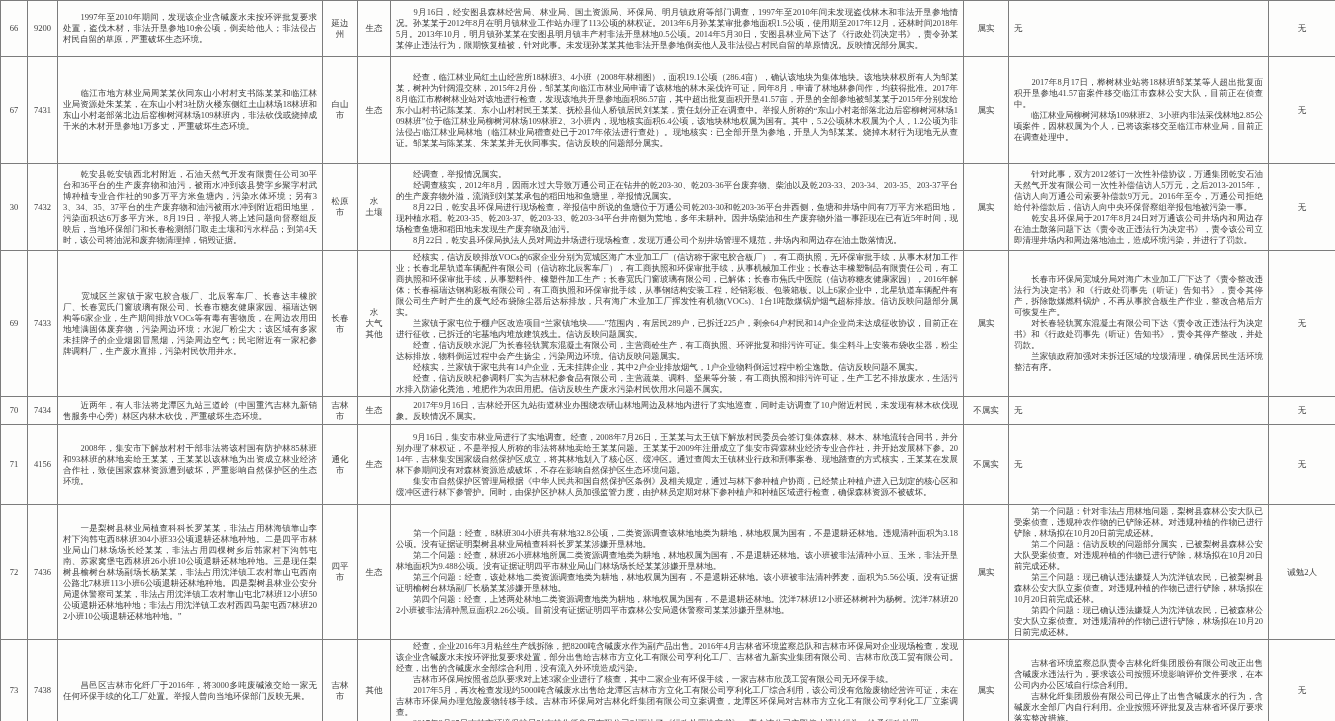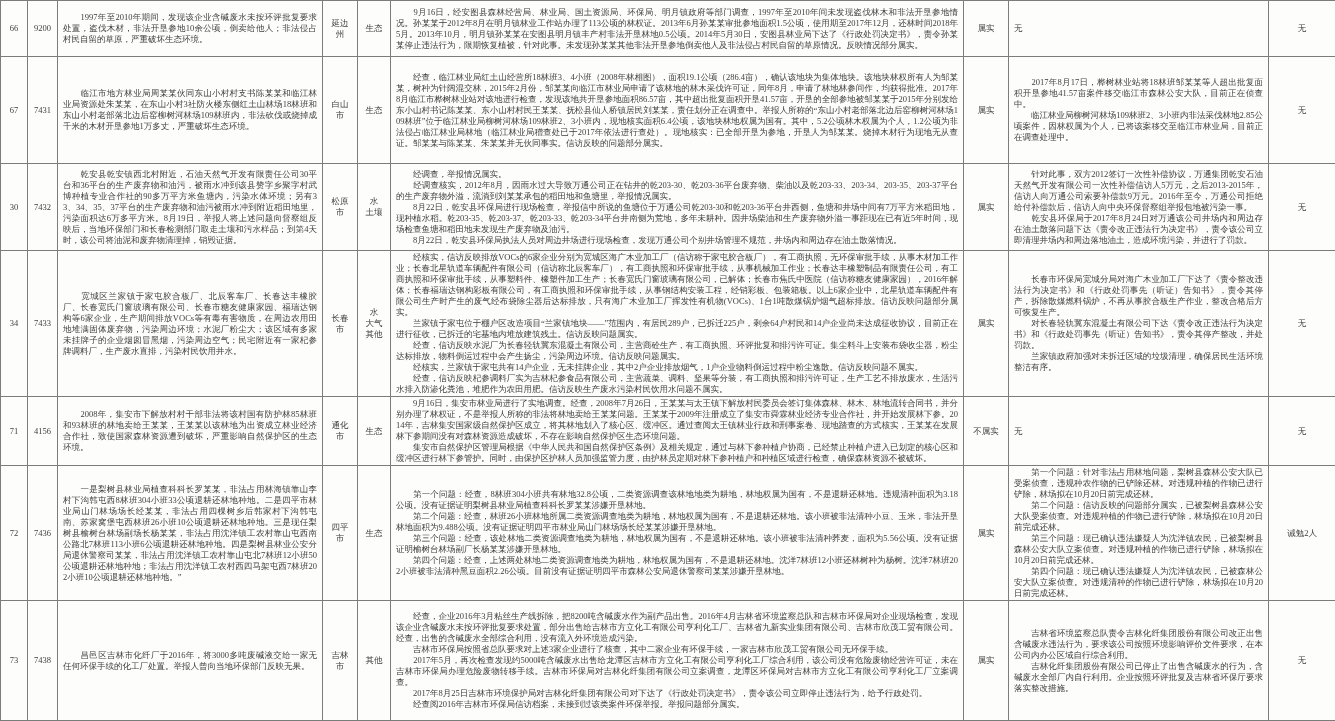--- a/index.html
+++ b/index.html
@@ -91,36 +91,47 @@
     <td class="c-investigation">　　经调查，举报情况属实。
 　　经调查核实，2012年8月，因雨水过大导致万通公司正在钻井的乾203-30、乾203-36平台废弃物、柴油以及乾203-33、203-34、203-35、203-37平台的生产废弃物外溢，流淌到刘某某承包的稻田地和鱼塘里，举报情况属实。
 　　8月22日，乾安县环保局进行现场检查，举报信中所说的鱼塘位于万通公司乾203-30和乾203-36平台井西侧，鱼塘和井场中间有7万平方米稻田地，现种植水稻。乾203-35、乾203-37、乾203-33、乾203-34平台井南侧为荒地，多年未耕种。因井场柴油和生产废弃物外溢一事距现在已有近5年时间，现场检查鱼塘和稻田地未发现生产废弃物及油污。
 　　8月22日，乾安县环保局执法人员对周边井场进行现场检查，发现万通公司个别井场管理不规范，井场内和周边存在油土散落情况。</td>
     <td class="c-verified">属实</td>
     <td class="c-measures">　　针对此事，双方2012签订一次性补偿协议，万通集团乾安石油天然气开发有限公司一次性补偿信访人5万元，之后2013-2015年，信访人向万通公司索要补偿款9万元。2016年至今，万通公司拒绝给付补偿款后，信访人向中央环保督察组举报包地被污染一事。
 　　乾安县环保局于2017年8月24日对万通该公司井场内和周边存在油土散落问题下达《责令改正违法行为决定书》，责令该公司立即清理井场内和周边落地油土，造成环境污染，并进行了罚款。</td>
     <td class="c-accountability">无</td>
   </tr>
         <tr>
-    <td class="c-seq">34</td>
+    <td class="c-seq">69</td>
     <td class="c-id">7433</td>
     <td class="c-complaint">　　宽城区兰家镇于家屯胶合板厂、北辰客车厂、长春达丰橡胶厂、长春宽氏门窗玻璃有限公司、长春市糖友健康家园、福瑞达钢构等6家企业，生产期间排放VOCs等有毒有害物质，在周边农用田地堆满固体废弃物，污染周边环境；水泥厂粉尘大；该区域有多家未挂牌子的企业烟囱冒黑烟，污染周边空气；民宅附近有一家杞参牌调料厂，生产废水直排，污染村民饮用井水。</td>
     <td class="c-city">长春市</td>
     <td class="c-category">水
 大气
 其他</td>
     <td class="c-investigation">　　经核实，信访反映排放VOCs的6家企业分别为宽城区海广木业加工厂（信访称于家屯胶合板厂），有工商执照，无环保审批手续，从事木材加工作业；长春北星轨道车辆配件有限公司（信访称北辰客车厂），有工商执照和环保审批手续，从事机械加工作业；长春达丰橡塑制品有限责任公司，有工商执照和环保审批手续，从事塑料件、橡塑件加工生产；长春宽氏门窗玻璃有限公司，已解体；长春市焦氏中医院（信访称糖友健康家园），2016年解体；长春福瑞达钢构彩板有限公司，有工商执照和环保审批手续，从事钢结构安装工程，经销彩板、包装箱板。以上6家企业中，北星轨道车辆配件有限公司生产时产生的废气经布袋除尘器后达标排放，只有海广木业加工厂挥发性有机物(VOCs)、1台1吨散煤锅炉烟气超标排放。信访反映问题部分属实。
 　　兰家镇于家屯位于棚户区改造项目“兰家镇地块——”范围内，有居民289户，已拆迁225户，剩余64户村民和14户企业尚未达成征收协议，目前正在进行征收，已拆迁的宅基地内堆放建筑残土。信访反映问题属实。
 　　经查，信访反映水泥厂为长春轻轨冀东混凝土有限公司，主营商砼生产，有工商执照、环评批复和排污许可证。集尘料斗上安装布袋收尘器，粉尘达标排放，物料倒运过程中会产生扬尘，污染周边环境。信访反映问题属实。
 　　经核实，兰家镇于家屯共有14户企业，无未挂牌企业，其中2户企业排放烟气，1户企业物料倒运过程中粉尘逸散。信访反映问题不属实。
 　　经查，信访反映杞参调料厂实为吉林杞参食品有限公司，主营蔬菜、调料、坚果等分装，有工商执照和排污许可证，生产工艺不排放废水，生活污水排入防渗化粪池，堆肥作为农田用肥。信访反映生产废水污染村民饮用水问题不属实。</td>
     <td class="c-verified">属实</td>
     <td class="c-measures">　　长春市环保局宽城分局对海广木业加工厂下达了《责令整改违法行为决定书》和《行政处罚事先（听证）告知书》，责令其停产，拆除散煤燃料锅炉，不再从事胶合板生产作业，整改合格后方可恢复生产。
 　　对长春轻轨冀东混凝土有限公司下达《责令改正违法行为决定书》和《行政处罚事先（听证）告知书》，责令其停产整改，并处罚款。
 　　兰家镇政府加强对未拆迁区域的垃圾清理，确保居民生活环境整洁有序。</td>
+    <td class="c-accountability">无</td>
+  </tr>
+        <tr>
+    <td class="c-seq">70</td>
+    <td class="c-id">7434</td>
+    <td class="c-complaint">　　近两年，有人非法将龙潭区九站三道岭（中国重汽吉林九新销售服务中心旁）林区内林木砍伐，严重破坏生态环境。</td>
+    <td class="c-city">吉林市</td>
+    <td class="c-category">生态</td>
+    <td class="c-investigation">　　2017年9月16日，吉林经开区九站街道林业办围绕农研山林地周边及林地内进行了实地巡查，同时走访调查了10户附近村民，未发现有林木砍伐现象。反映情况不属实。</td>
+    <td class="c-verified">不属实</td>
+    <td class="c-measures">无</td>
     <td class="c-accountability">无</td>
   </tr>
         <tr>
     <td class="c-seq">71</td>
     <td class="c-id">4156</td>
     <td class="c-complaint">　　2008年，集安市下解放村村干部非法将该村国有防护林85林班和93林班的林地卖给王某某，王某某以该林地为出资成立林业经济合作社，致使国家森林资源遭到破坏，严重影响自然保护区的生态环境。</td>
     <td class="c-city">通化市</td>
     <td class="c-category">生态</td>
     <td class="c-investigation">　　9月16日，集安市林业局进行了实地调查。经查，2008年7月26日，王某某与太王镇下解放村民委员会签订集体森林、林木、林地流转合同书，并分别办理了林权证，不是举报人所称的非法将林地卖给王某某问题。王某某于2009年注册成立了集安市舜霖林业经济专业合作社，并开始发展林下参。2014年，吉林集安国家级自然保护区成立，将其林地划入了核心区、缓冲区。通过查阅太王镇林业行政和刑事案卷、现地踏查的方式核实，王某某在发展林下参期间没有对森林资源造成破坏，不存在影响自然保护区生态环境问题。
 　　集安市自然保护区管理局根据《中华人民共和国自然保护区条例》及相关规定，通过与林下参种植户协商，已经禁止种植户进入已划定的核心区和缓冲区进行林下参管护。同时，由保护区护林人员加强监管力度，由护林员定期对林下参种植户和种植区域进行检查，确保森林资源不被破坏。</td>

